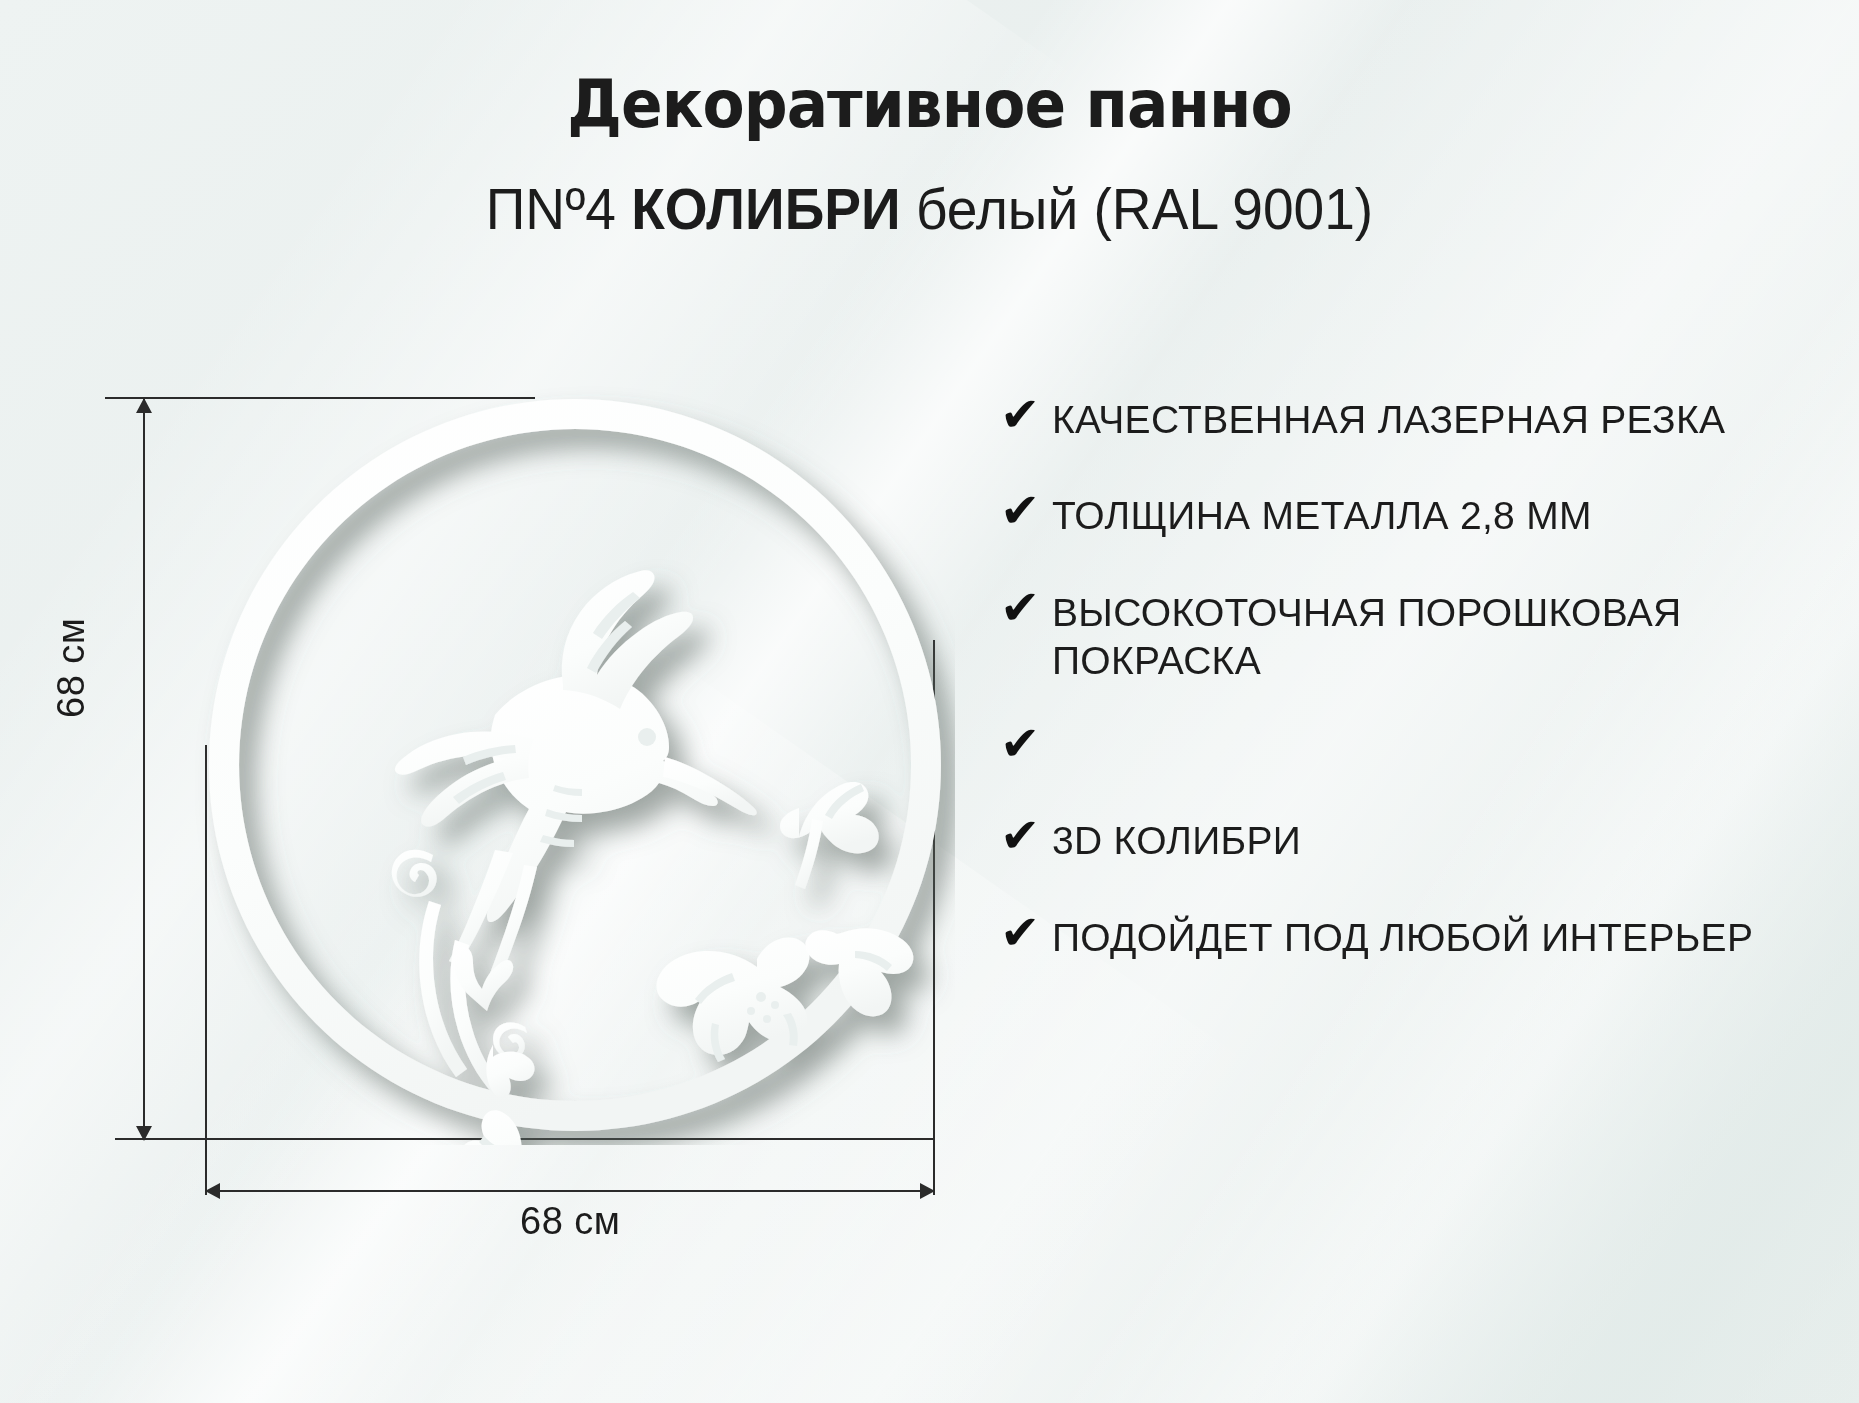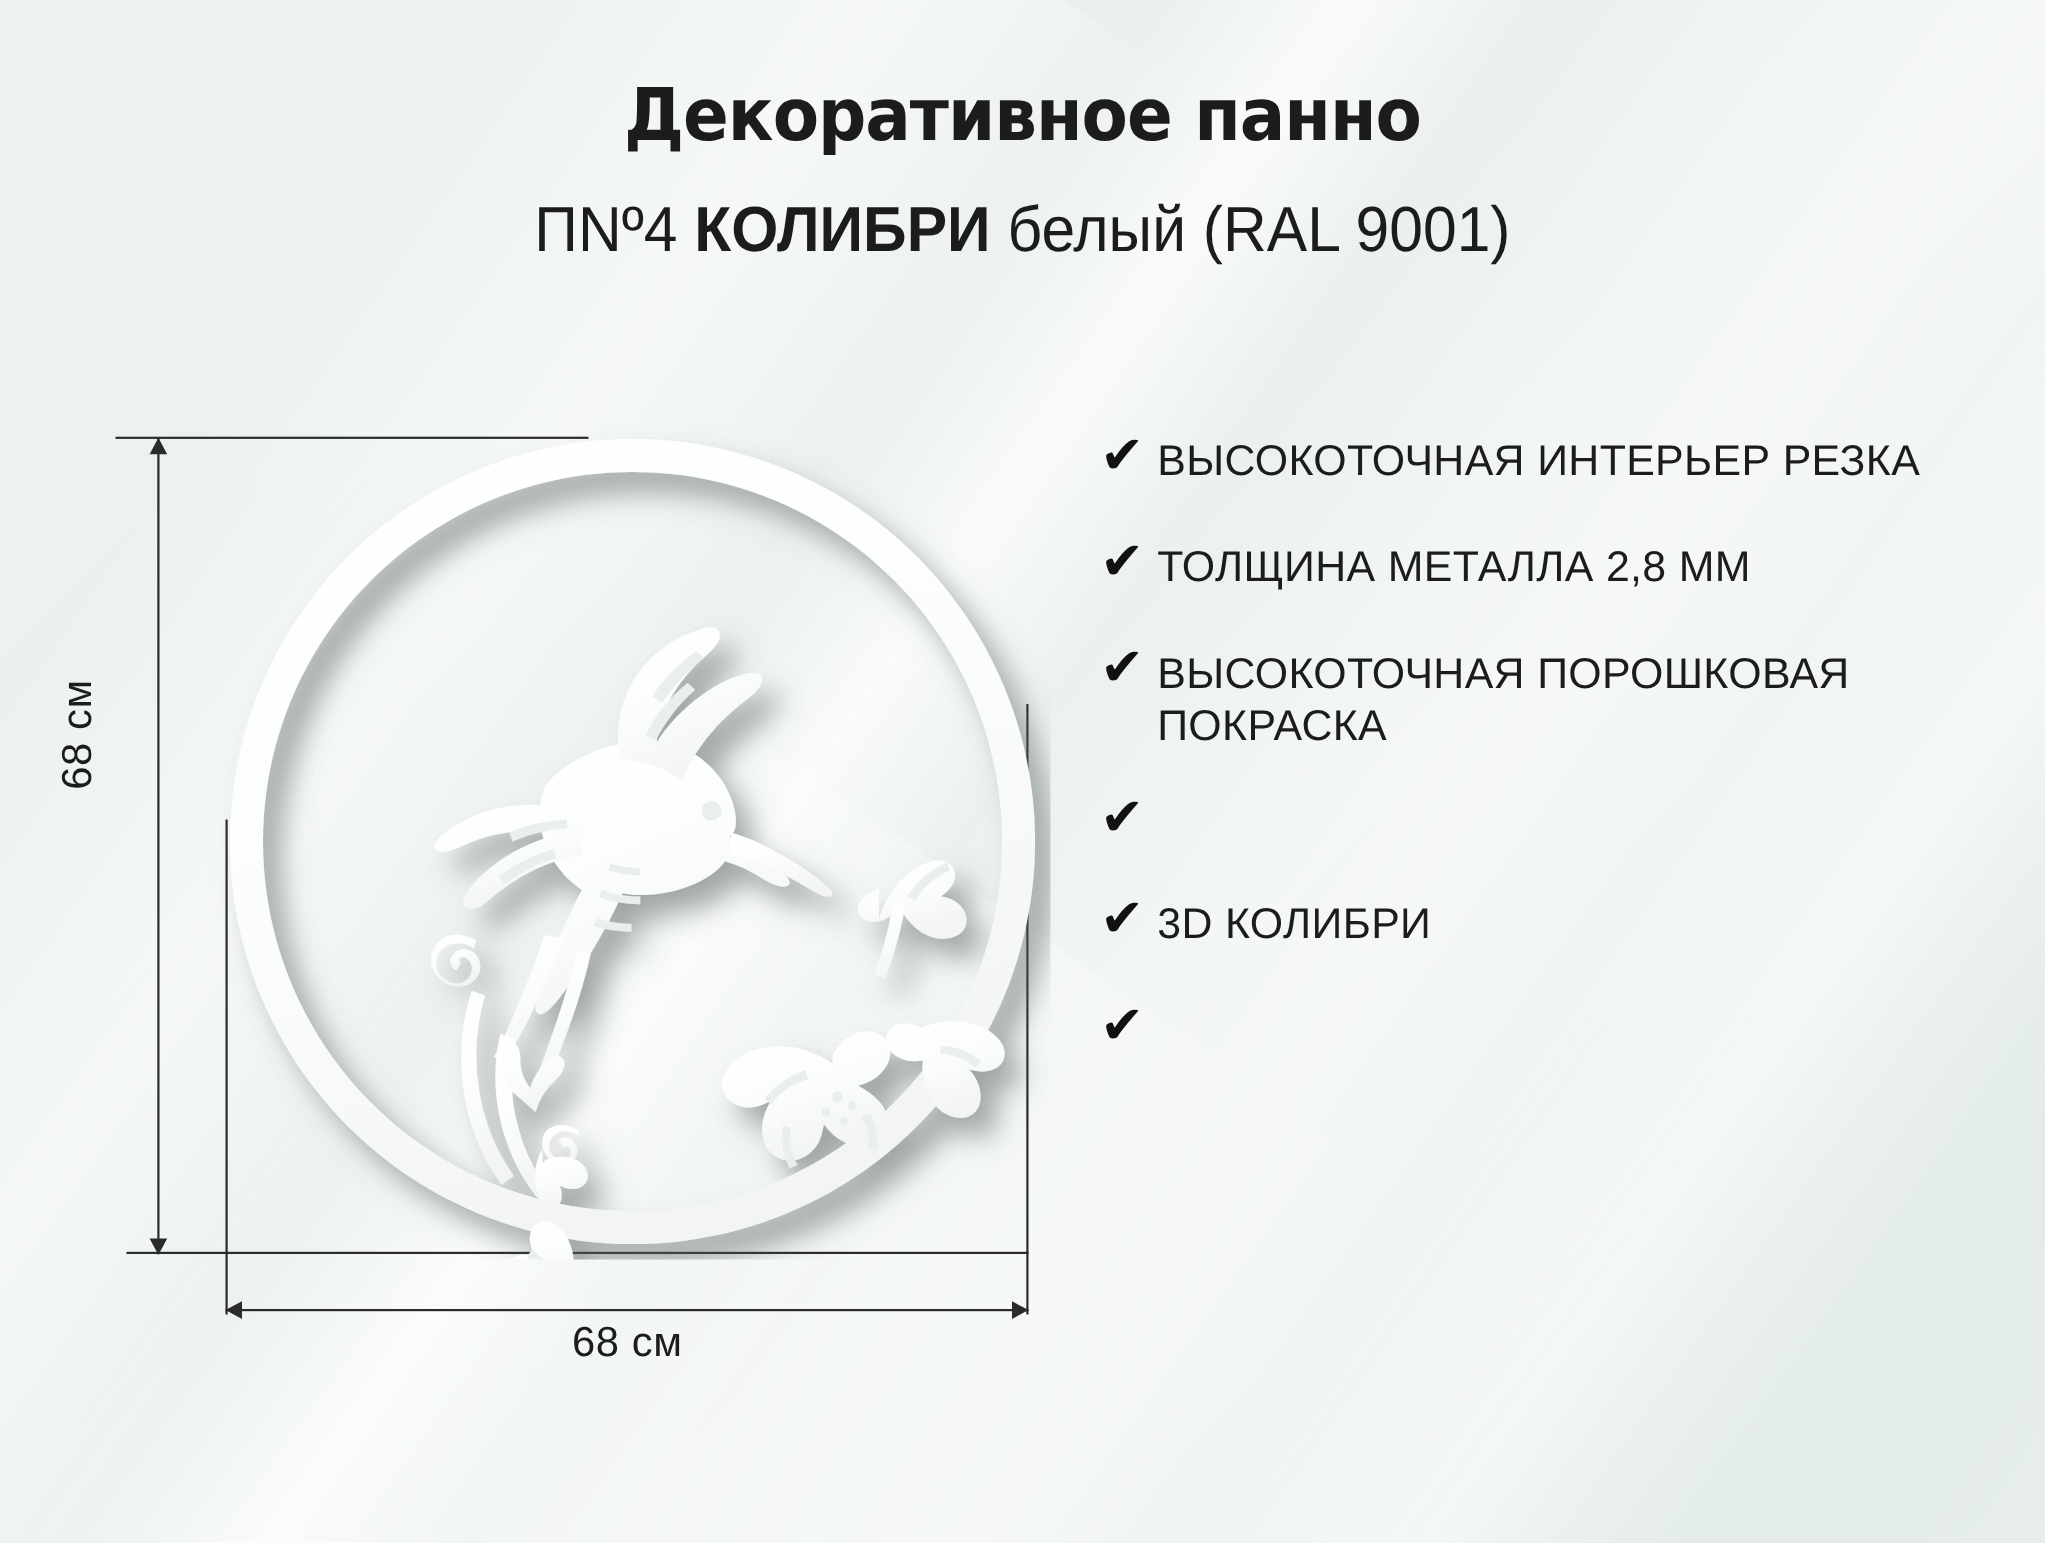--- a/index.html
+++ b/index.html
@@ -391,21 +391,21 @@
                c-7,-7 -18,-9 -29,-6
                c-3,1 -6,2 -8,4 Z"></path>
     </g>
   </svg>
 </div>
 
 <div class="features">
 
   <div class="feat f-gap-1">
     <span class="check">✔</span>
-    <span class="feat-text">ВЫСОКОТОЧНАЯ ИНТЕРЬЕР РЕЗКА</span>
+    <span class="feat-text">КАЧЕСТВЕННАЯ ЛАЗЕРНАЯ РЕЗКА</span>
   </div>
 
   <div class="feat f-gap-1">
     <span class="check">✔</span>
     <span class="feat-text">ТОЛЩИНА МЕТАЛЛА 2,8 ММ</span>
   </div>
 
   <div class="feat f-gap-2">
     <span class="check">✔</span>
     <span class="feat-text">ВЫСОКОТОЧНАЯ ПОРОШКОВАЯ ПОКРАСКА</span>
@@ -415,15 +415,16 @@
     <span class="check">✔</span>
   </div>
 
   <div class="feat f-gap-1">
     <span class="check">✔</span>
     <span class="feat-text">3D КОЛИБРИ</span>
   </div>
 
   <div class="feat">
     <span class="check">✔</span>
+    <span class="feat-text">ПОДОЙДЕТ ПОД ЛЮБОЙ ИНТЕРЬЕР</span>
   </div>
 
 </div>
 
 </body></html>

